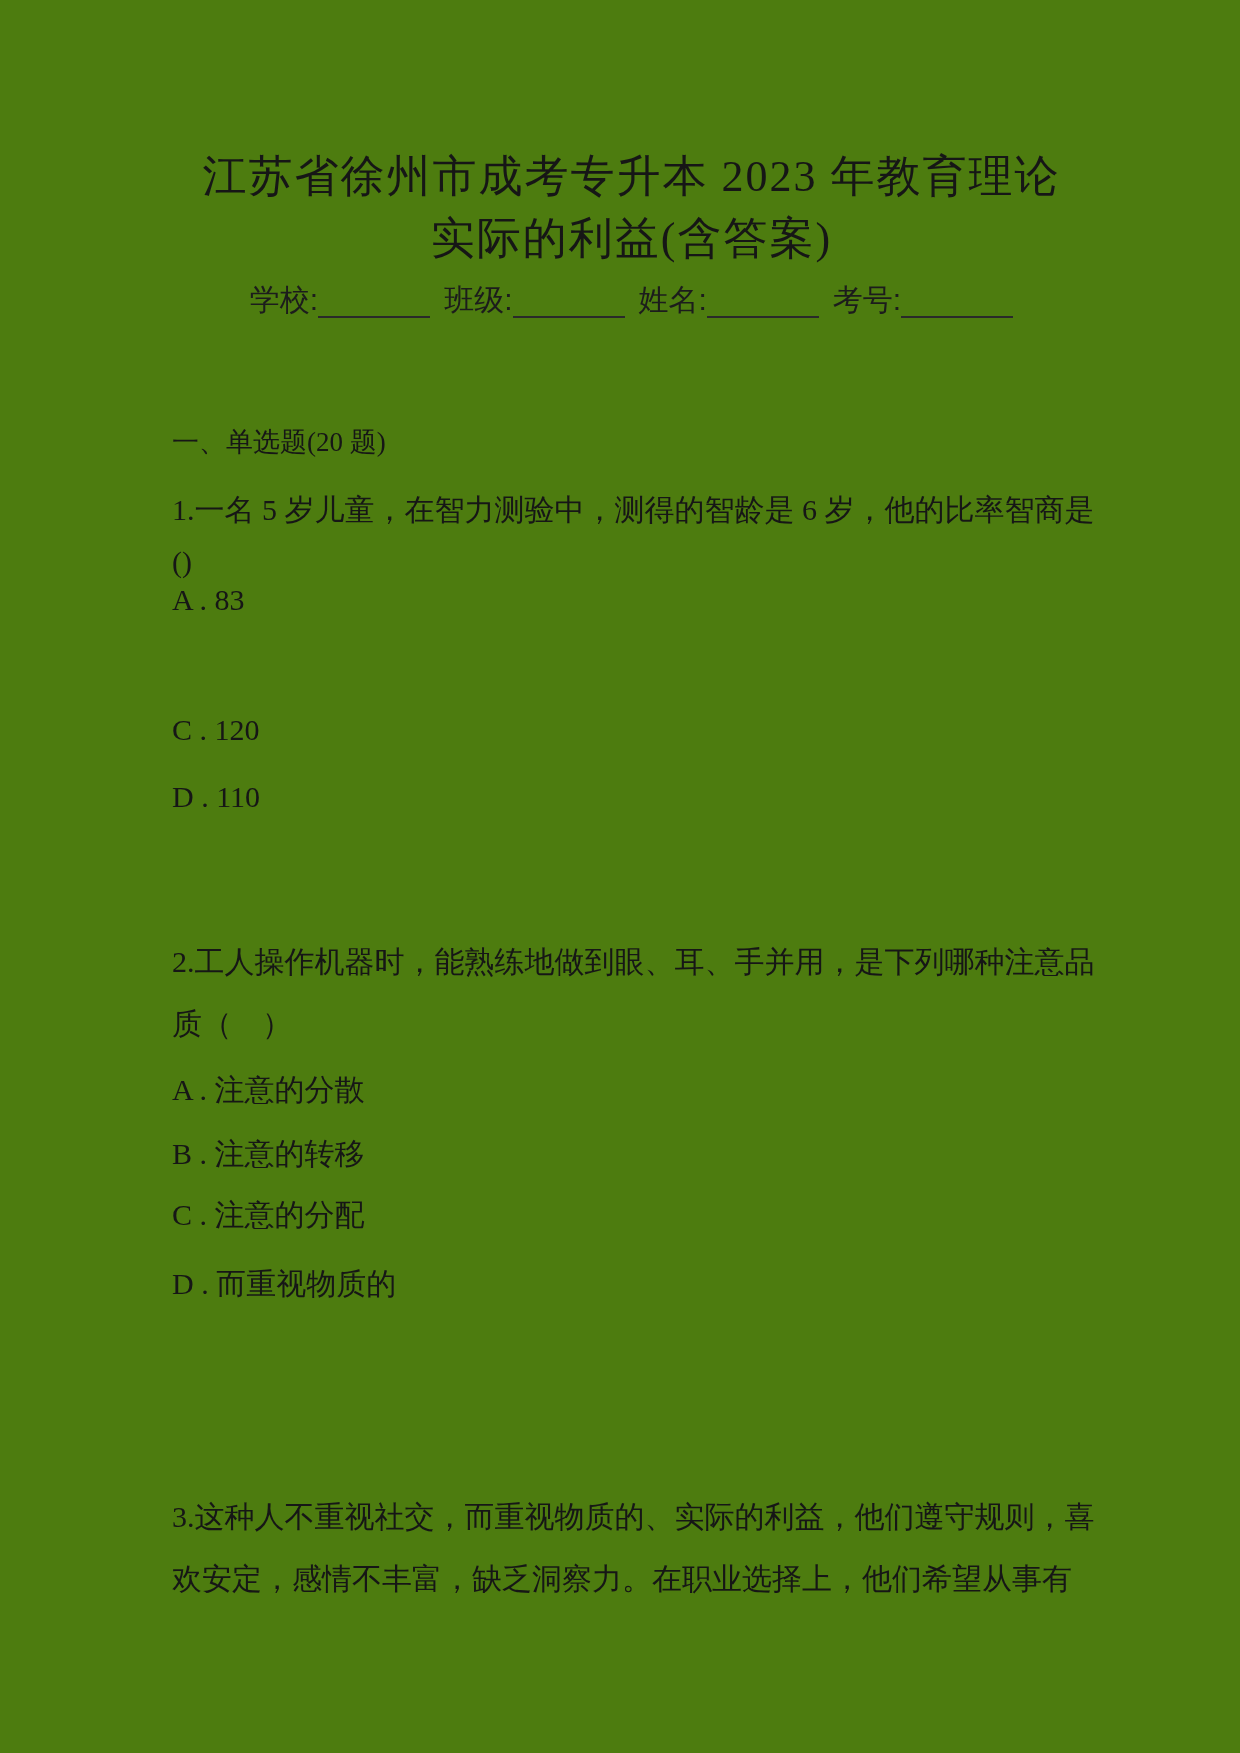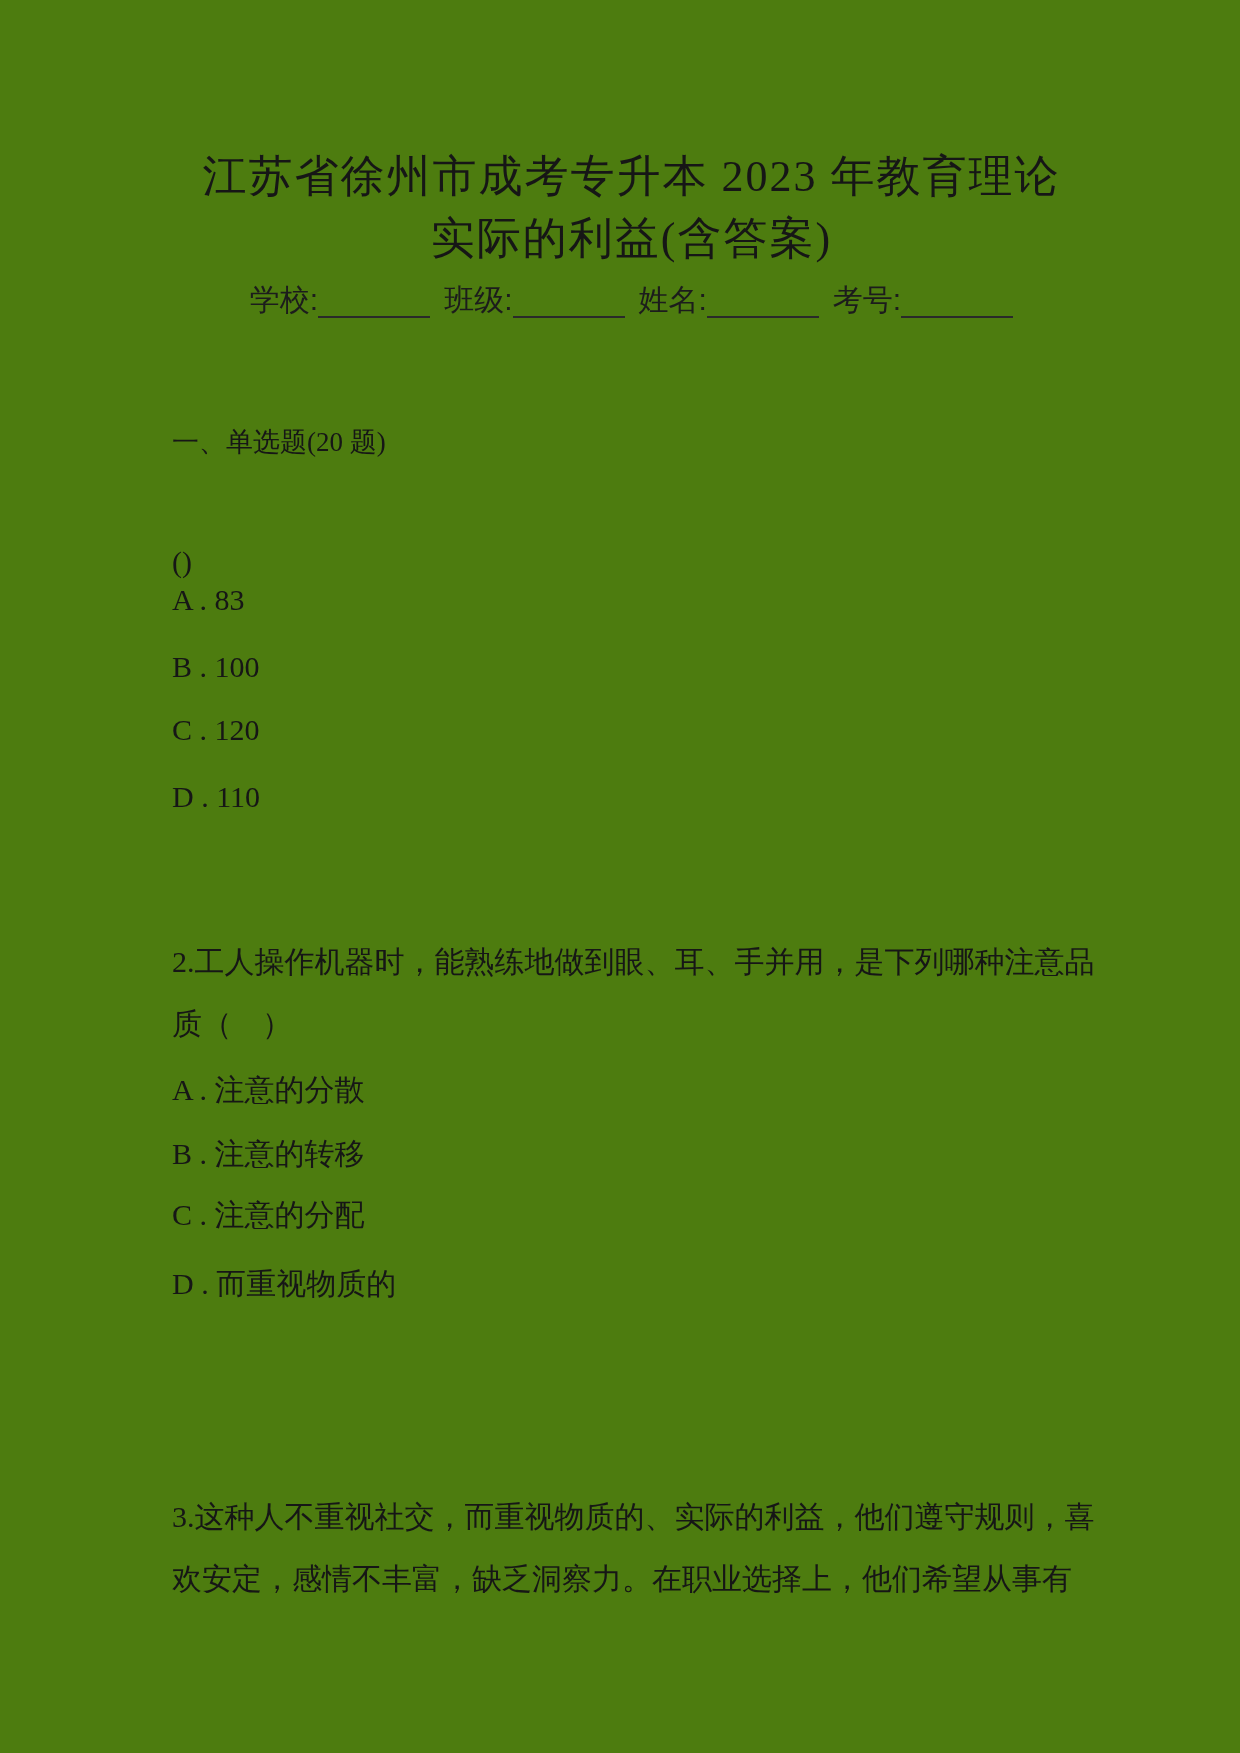--- a/index.html
+++ b/index.html
@@ -88,23 +88,23 @@
         <span class="blank"></span>
     </div>
     <div class="info-field">
       <span class="info-label">考号:</span>
         <span class="blank"></span>
     </div>
   </div>
 
   <div class="doc-line section-heading" style="top:425px">一、单选题(20 题)</div>
 
+  <div class="doc-line" style="top:493px">1.一名 5 岁儿童，在智力测验中，测得的智龄是 6 岁，他的比率智商是</div>
   <div class="doc-line" style="top:545px">()</div>
   <div class="doc-line" style="top:583px">A . 83</div>
-  <div class="doc-line" style="top:650px">B . 100</div>
   <div class="doc-line" style="top:713px">C . 120</div>
   <div class="doc-line" style="top:780px">D . 110</div>
 
   <div class="doc-line" style="top:945px">2.工人操作机器时，能熟练地做到眼、耳、手并用，是下列哪种注意品</div>
   <div class="doc-line" style="top:1007px">质（　）</div>
   <div class="doc-line" style="top:1073px">A . 注意的分散</div>
   <div class="doc-line" style="top:1198px">C . 注意的分配</div>
   <div class="doc-line" style="top:1137px">B . 注意的转移</div>
   <div class="doc-line" style="top:1267px">D . 而重视物质的</div>
 

